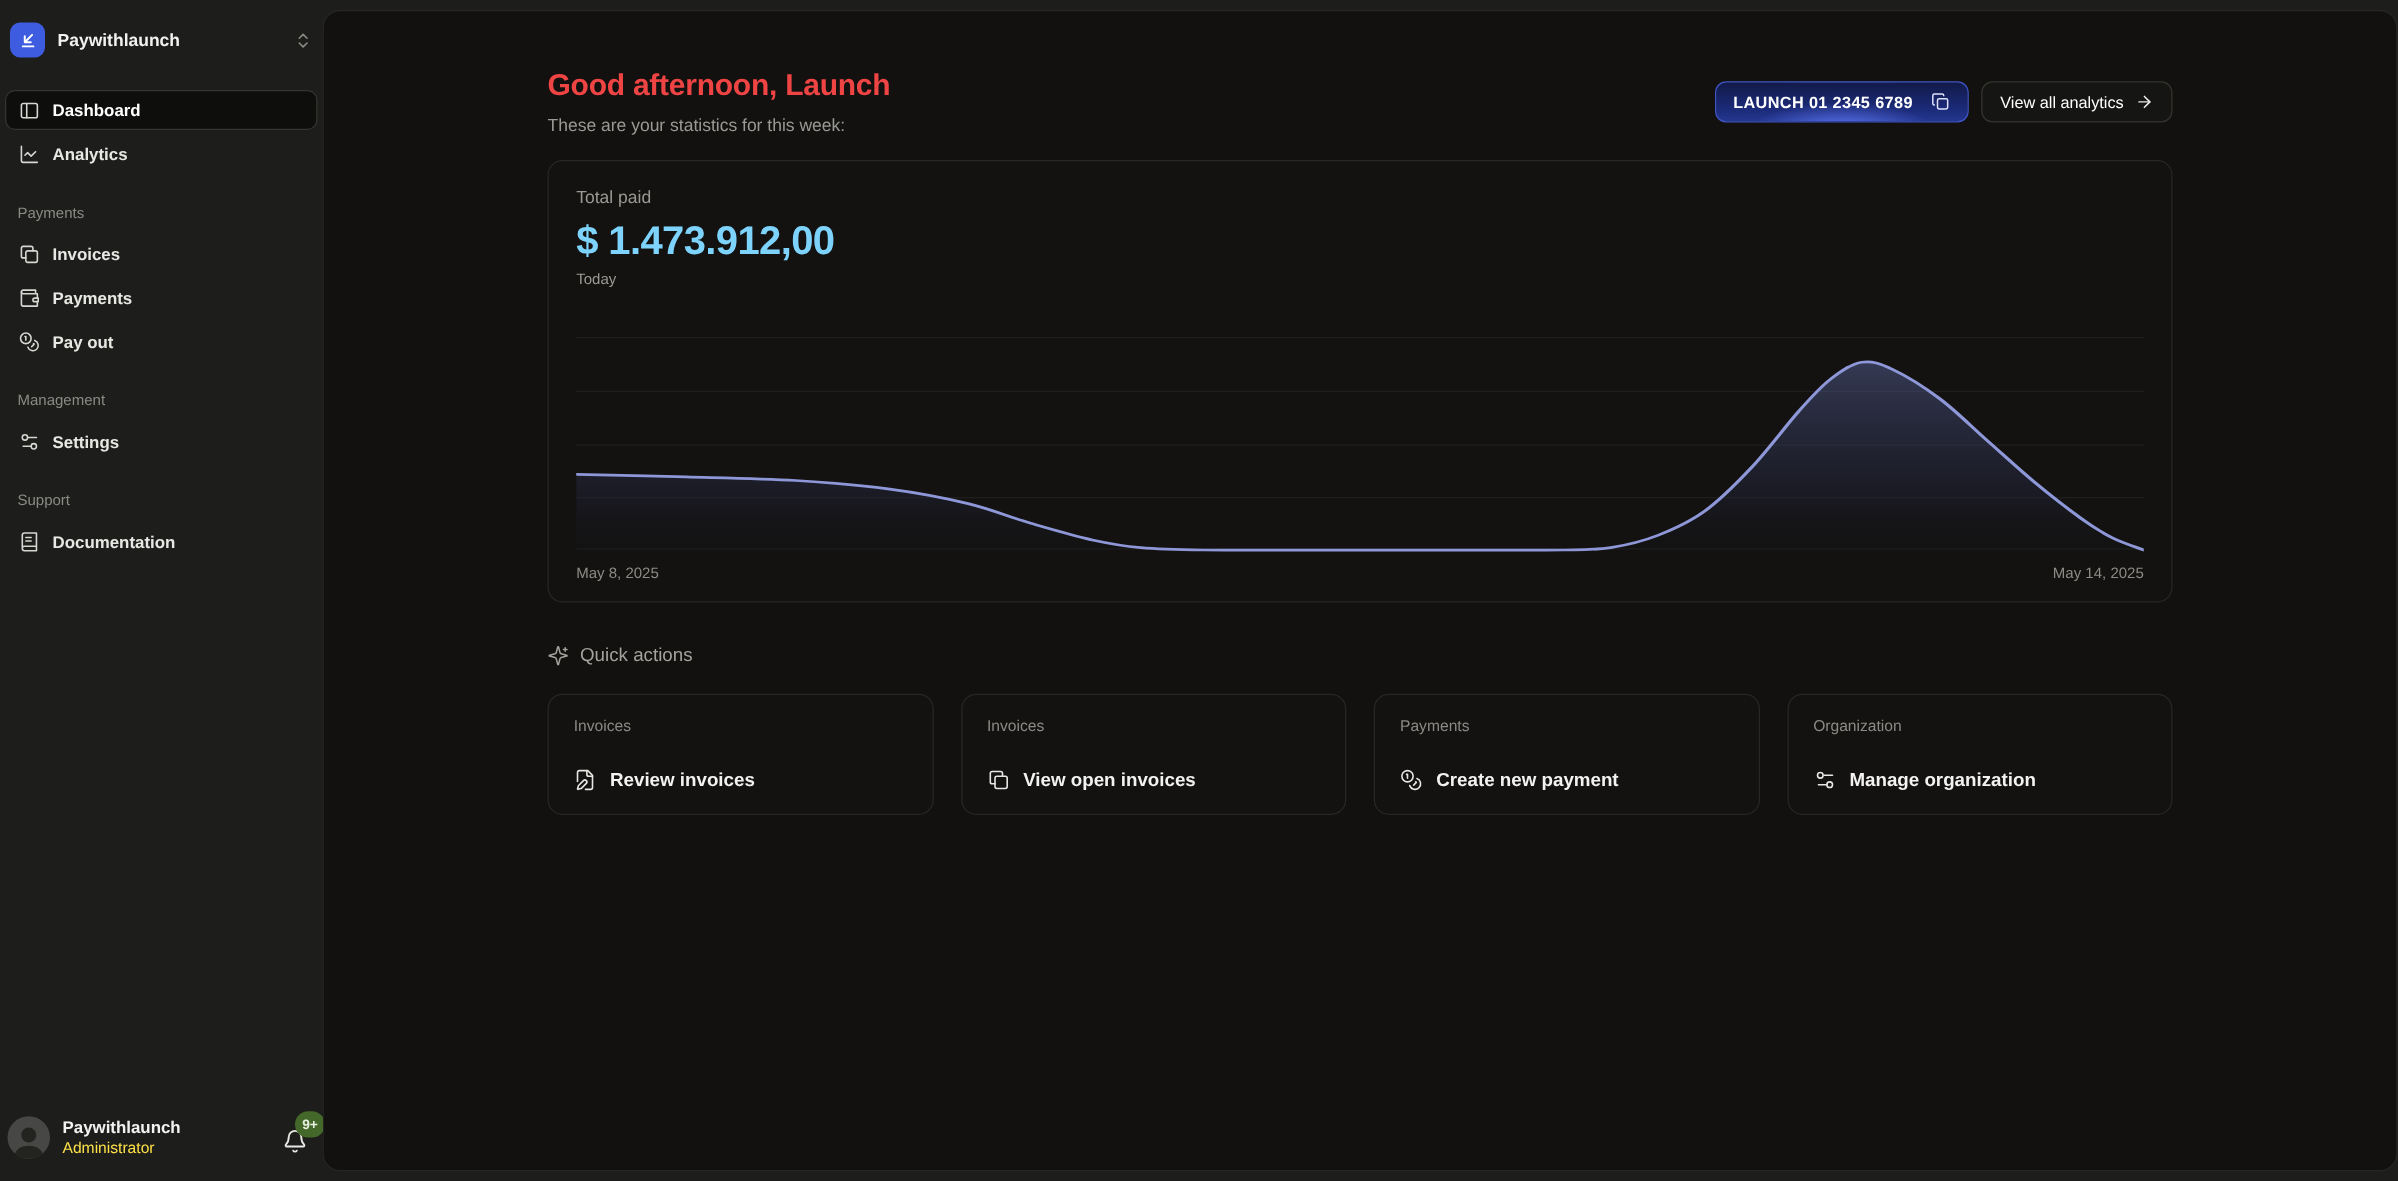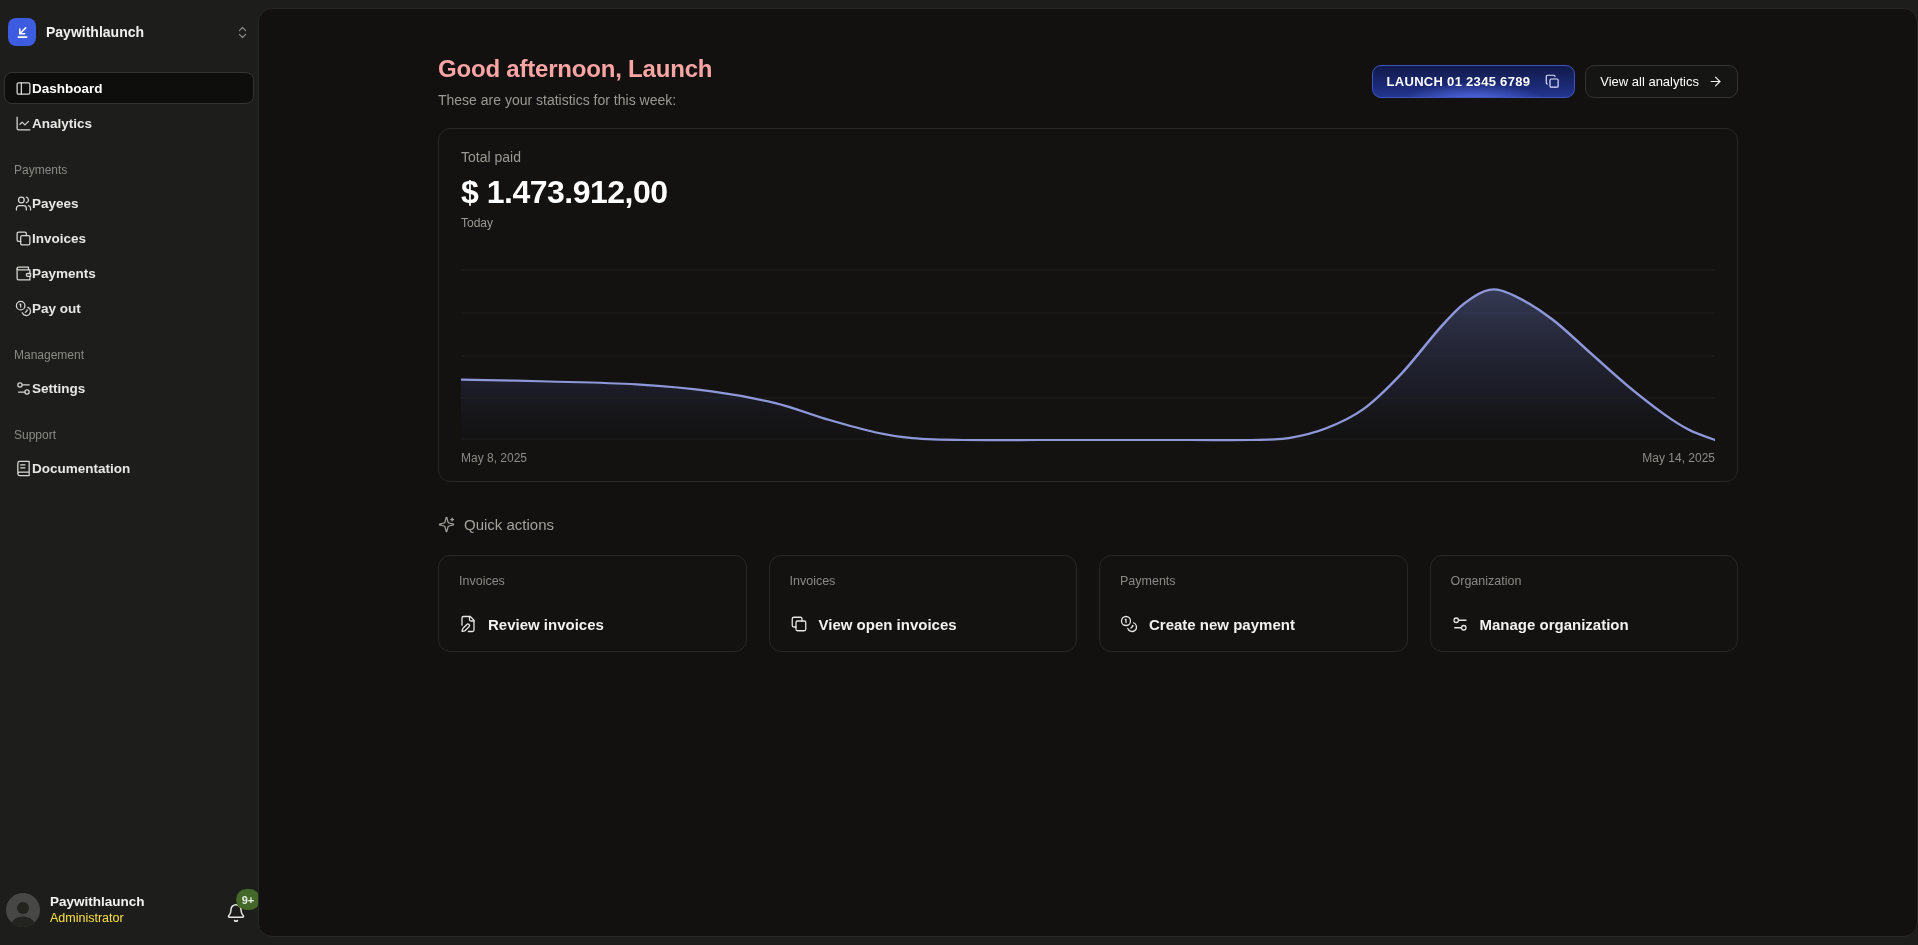--- a/index.html
+++ b/index.html
@@ -25,21 +25,21 @@
     width: 28px; height: 28px; border-radius: 8px;
     background: #3d5ce0;
     display: flex; align-items: center; justify-content: center;
     flex: 0 0 auto;
   }
   .org-name { font-size: 14px; font-weight: 700; color: #f2f2f0; }
   .org-chevrons { margin-left: auto; color: #8a8a85; display: flex; }
 
   .nav { margin-top: 24px; }
   .nav-item {
-    display: flex; align-items: center; 
+    display: flex; align-items: center; gap: 10px;
     height: 32px; padding: 0 10px; margin-bottom: 3px;
     border-radius: 8px; border: 1px solid transparent;
     font-size: 13.5px; font-weight: 600; color: #e7e7e4;
     cursor: pointer;
   }
   .nav-item .ni { color: #d6d6d2; display: flex; }
   .nav-item.active {
     background: #0e0e0d;
     border-color: #343431;
     color: #ffffff;
@@ -72,21 +72,21 @@
   .main-panel {
     position: fixed; left: 258px; top: 8px; right: 0; bottom: 8px;
     background: #121110;
     border: 1px solid #272725;
     border-radius: 14px;
     overflow: hidden;
   }
   .content { width: 1300px; margin: 0 auto; padding-top: 46px; }
 
   .page-header { display: flex; justify-content: space-between; align-items: flex-start; }
-  .greeting { font-size: 24px; font-weight: 600; color: #fca5a5; letter-spacing: -0.2px; }
+  .greeting { font-size: 24px; font-weight: 600; color: #ef4444; letter-spacing: -0.2px; }
   .subtitle { margin-top: 9px; font-size: 14px; color: #9a9a94; }
   .header-actions { display: flex; gap: 10px; margin-top: 10px; }
   .btn {
     height: 33px; display: inline-flex; align-items: center; gap: 9px;
     padding: 0 14px; border-radius: 9px; font-size: 13px; cursor: pointer;
     color: #ffffff; border: 1px solid #34342f; background: #151514;
     font-family: inherit;
   }
   .btn-account {
     font-weight: 700; letter-spacing: 0.3px;
@@ -101,21 +101,21 @@
   .btn-analytics .icon { color: #eeeeec; }
 
   
   .chart-card {
     margin-top: 20px;
     border: 1px solid #272725; border-radius: 12px;
     background: #131211;
     padding: 20px 22px 16px;
   }
   .chart-title { font-size: 14px; color: #9a9a94; }
-  .chart-amount { margin: 9px 0 5px; font-size: 32px; font-weight: 600; color: #ffffff; letter-spacing: -0.5px; }
+  .chart-amount { margin: 9px 0 5px; font-size: 32px; font-weight: 600; color: #7dd3fc; letter-spacing: -0.5px; }
   .chart-period { font-size: 12px; color: #9a9a94; margin-bottom: 12px; }
   .chart-svg { display: block; width: 100%; height: 200px; }
   .chart-dates { display: flex; justify-content: space-between; margin-top: 9px; font-size: 12px; color: #8c8c86; }
 
   
   .qa-header { margin-top: 34px; display: flex; align-items: center; gap: 9px; color: #a3a39d; }
   .qa-title { font-size: 15px; font-weight: 500; }
   .qa-grid { margin-top: 22px; display: grid; grid-template-columns: repeat(4, 1fr); gap: 22px; }
   .qa-card {
     border: 1px solid #272725; border-radius: 12px;
@@ -166,31 +166,20 @@
         <svg width="17" height="17" viewBox="0 0 24 24" fill="none" stroke="currentColor" stroke-width="1.8" stroke-linecap="round" stroke-linejoin="round">
           <path d="M3 3v16a2 2 0 0 0 2 2h16"></path>
             <path d="m19 9-5 5-4-4-3 3"></path>
         </svg>
       </span>
       <span>Analytics</span>
     </div>
 
     <div class="section-label">Payments</div>
 
-    <div class="nav-item">
-      <span class="ni">
-        <svg width="17" height="17" viewBox="0 0 24 24" fill="none" stroke="currentColor" stroke-width="1.8" stroke-linecap="round" stroke-linejoin="round">
-          <path d="M16 21v-2a4 4 0 0 0-4-4H6a4 4 0 0 0-4 4v2"></path>
-            <circle cx="9" cy="7" r="4"></circle>
-          <path d="M22 21v-2a4 4 0 0 0-3-3.87"></path>
-            <path d="M16 3.13a4 4 0 0 1 0 7.75"></path>
-        </svg>
-      </span>
-      <span>Payees</span>
-    </div>
     <div class="nav-item">
       <span class="ni">
         <svg width="17" height="17" viewBox="0 0 24 24" fill="none" stroke="currentColor" stroke-width="1.8" stroke-linecap="round" stroke-linejoin="round">
           <rect x="8" y="8" width="13" height="13" rx="2"></rect>
             <path d="M16 8V5a2 2 0 0 0-2-2H5a2 2 0 0 0-2 2v9a2 2 0 0 0 2 2h3"></path>
         </svg>
       </span>
       <span>Invoices</span>
     </div>
     <div class="nav-item">

